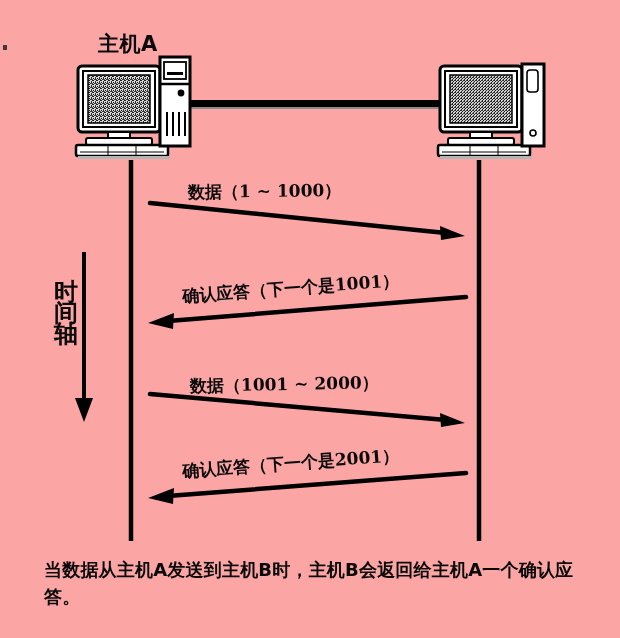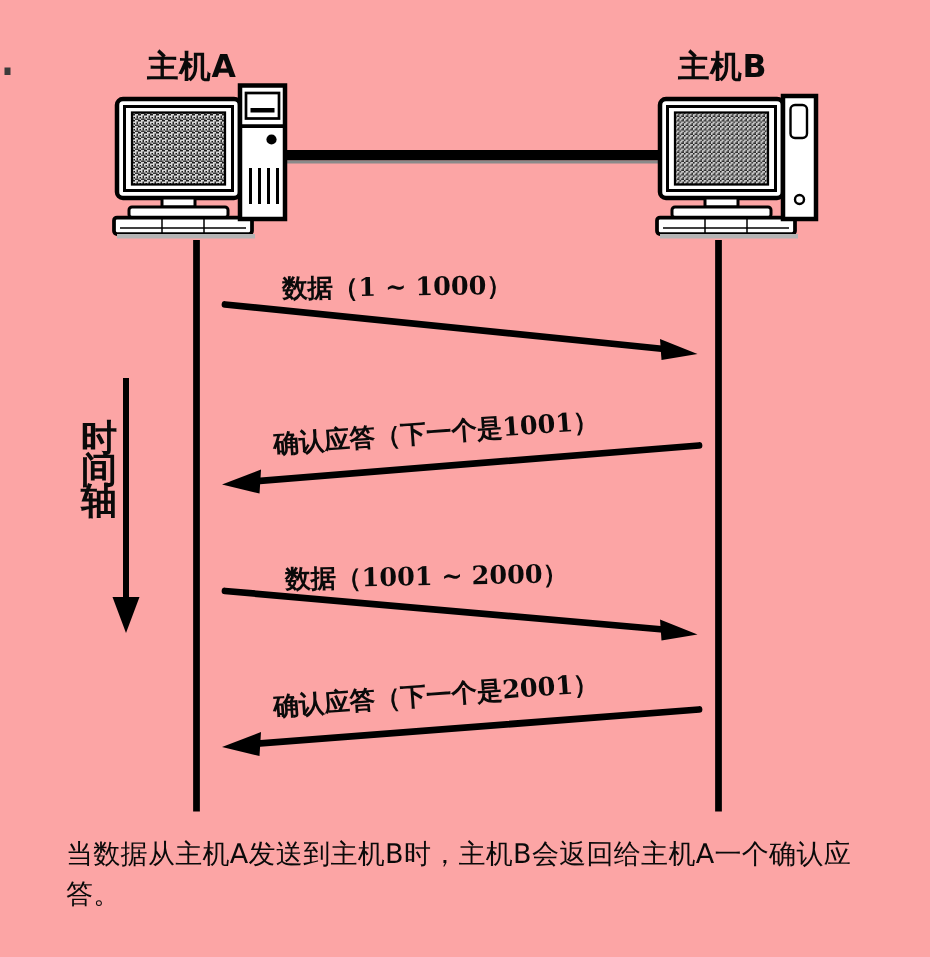--- a/index.html
+++ b/index.html
@@ -63,21 +63,21 @@
     text-align: center;
     color: #0a0a0a;
   }
 
   #caption {
     position: absolute;
     left: 44px;
     top: 556px;
     width: 540px;
     font-family: "DejaVu Sans", "Liberation Sans", sans-serif;
-    font-weight: normal;
+    font-weight: bold;
     font-size: 18px;
     line-height: 27px;
     color: #0a0a0a;
     letter-spacing: 0.2px;
   }
 </style>
 </head>
 <body>
 
 <div id="figure">
@@ -195,21 +195,20 @@
 
     <g>
       <line x1="466" y1="473" x2="168" y2="496" stroke="#000000" stroke-width="4.5" stroke-linecap="round"></line>
       <polygon points="148,498 174,488 173,504" fill="#000000"></polygon>
     </g>
 
   </svg>
 
   <div class="host-label" id="host-a-label">主机A</div>
 
-  <div class="host-label" id="host-b-label">主机B</div>
 
   <div id="time-axis-label">时间轴</div>
 
   <div class="arrow-label" id="label-data-1">数据（1 ~ 1000）</div>
 
   <div class="arrow-label" id="label-ack-1">确认应答（下一个是1001）</div>
 
   <div class="arrow-label" id="label-data-2">数据（1001 ~ 2000）</div>
 
   <div class="arrow-label" id="label-ack-2">确认应答（下一个是2001）</div>

